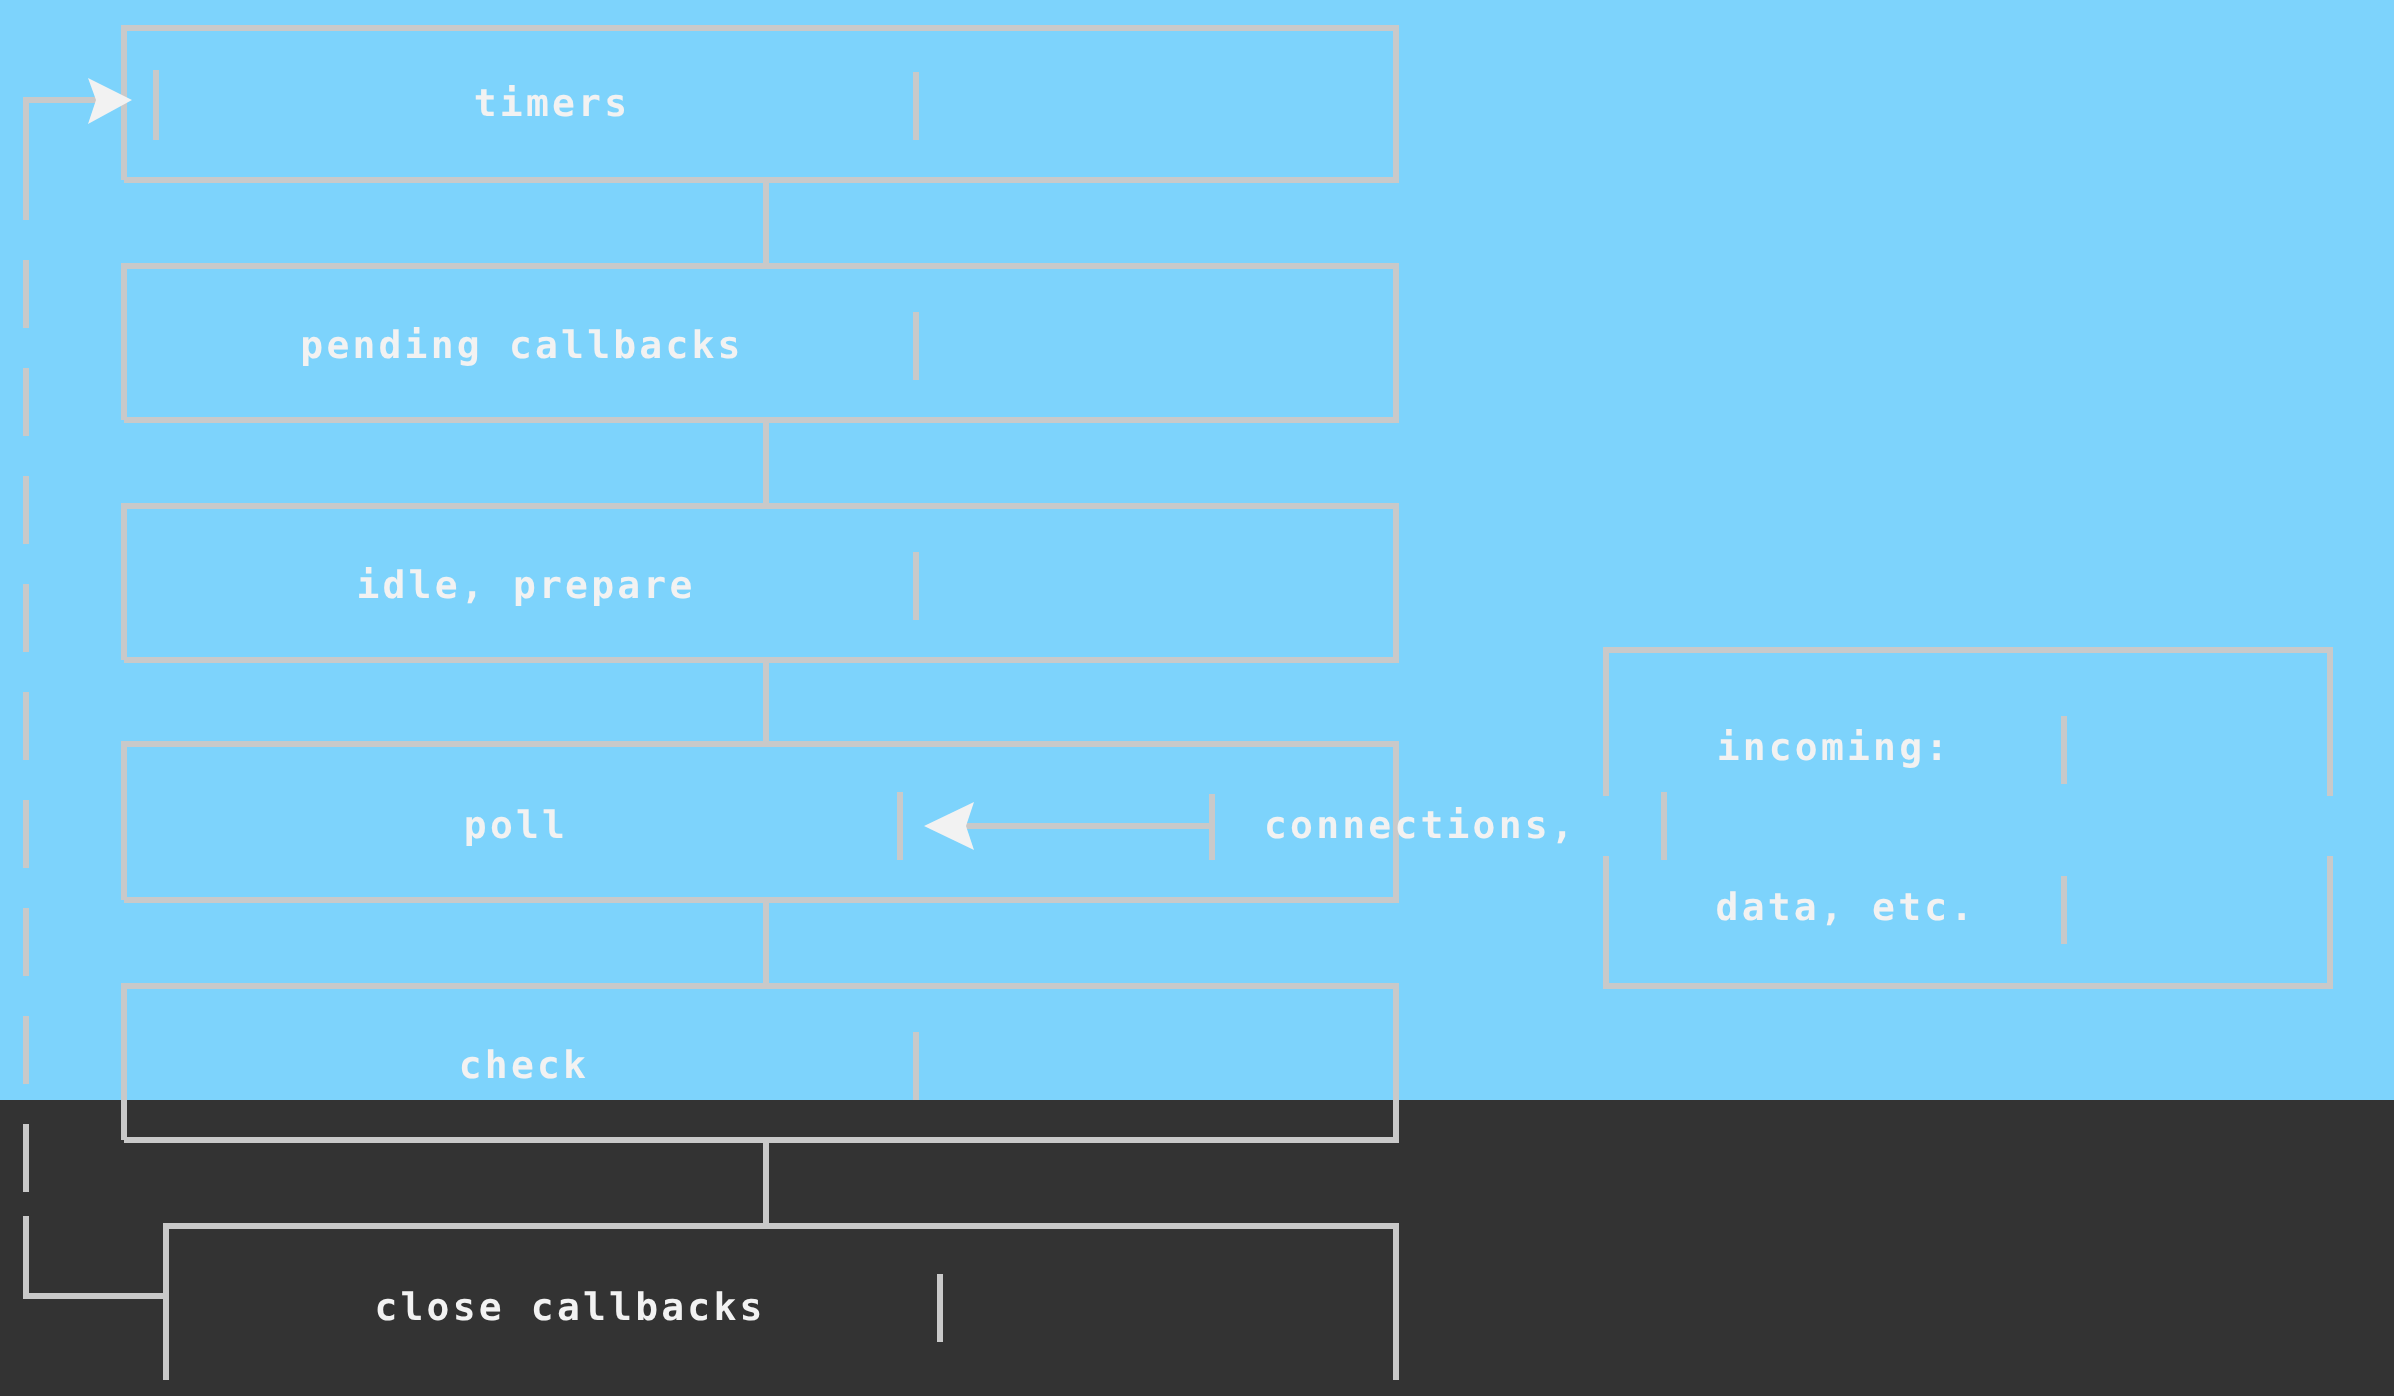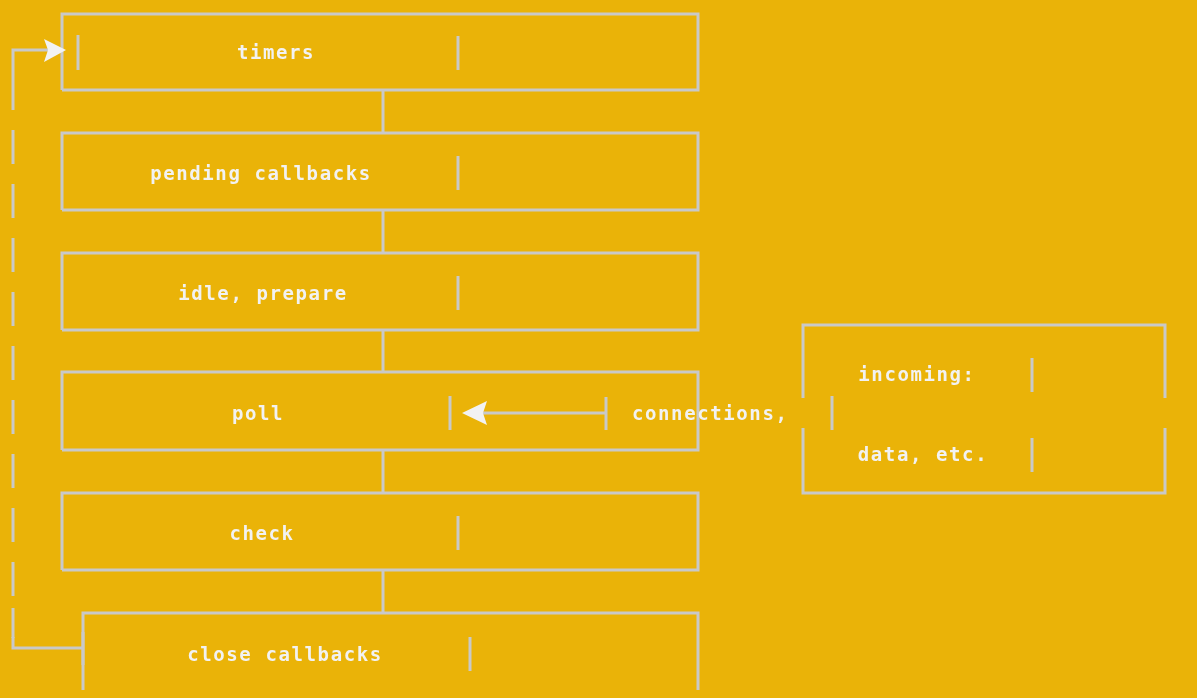--- a/index.html
+++ b/index.html
@@ -10,22 +10,22 @@
   }
   body {
     width: 1197px;
     height: 698px;
     overflow: hidden;
     font-family: "DejaVu Sans Mono", "Liberation Mono", monospace;
   }
   #diagram-root {
     position: relative;
     width: 1197px;
-    height: 698px;
-    background: #eab308;
+    height: 550px;
+    background: #7dd3fc;
   }
   svg#diagram-svg {
     position: absolute;
     left: 0;
     top: 0;
     width: 1197px;
     height: 698px;
     display: block;
   }
   .phase-label,

